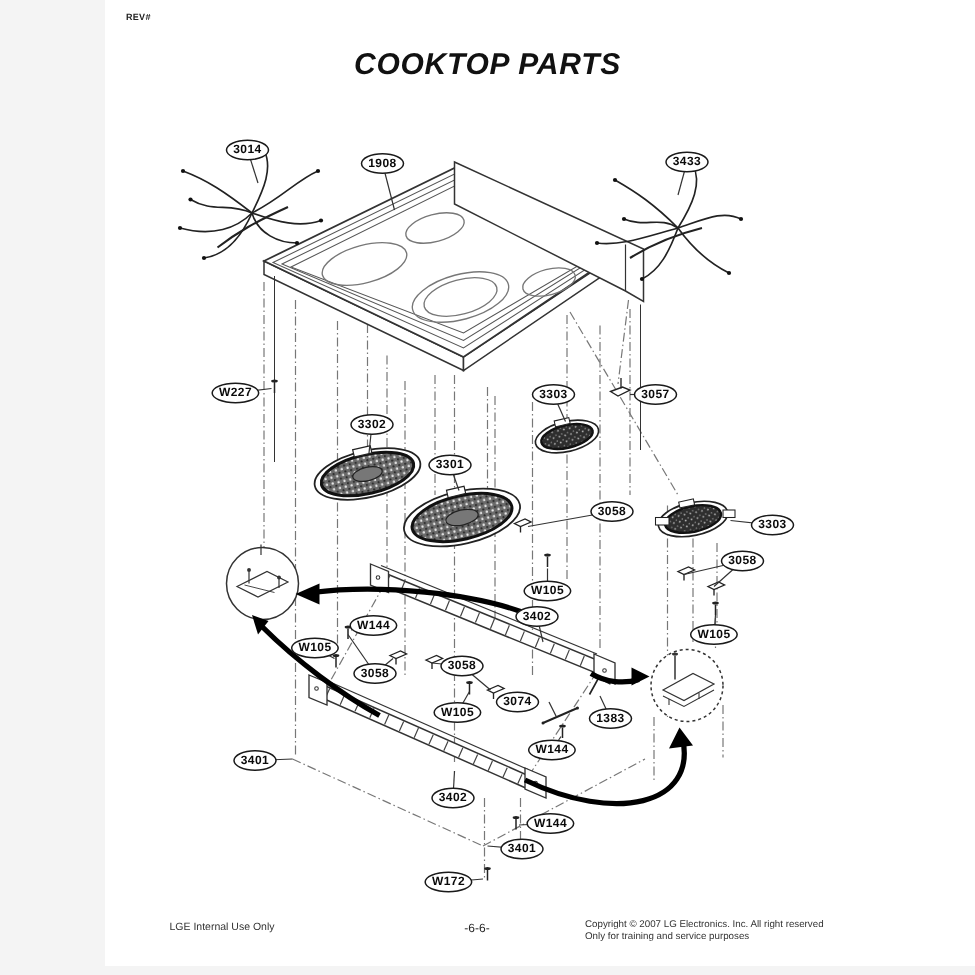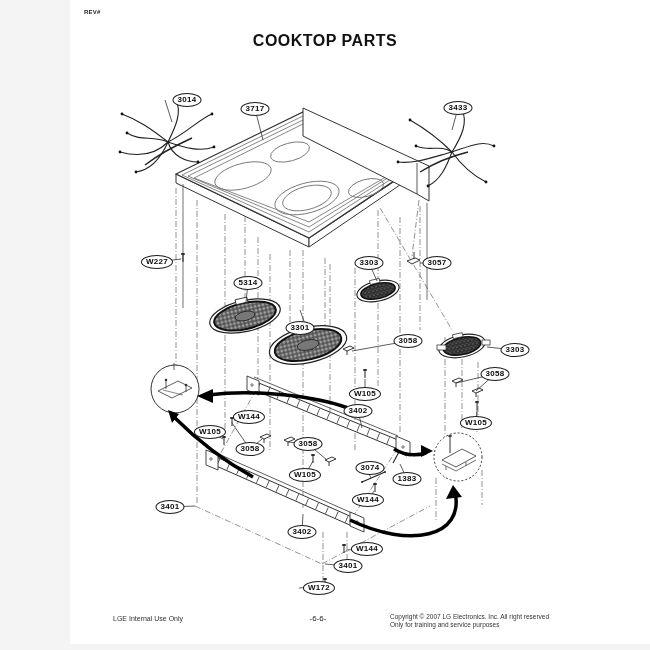--- a/index.html
+++ b/index.html
@@ -4,21 +4,21 @@
 <style>
   html,body{margin:0;padding:0;}
   body{
     width:650px;height:650px;position:relative;overflow:hidden;
     background:#f4f4f4;
     font-family:"Liberation Sans",sans-serif;color:#111;
   }
   .page{position:absolute;left:70px;top:0;width:580px;height:644px;background:#ffffff;}
   .rev{position:absolute;left:84px;top:9px;font-size:6px;font-weight:bold;color:#222;letter-spacing:.2px;}
   .title{position:absolute;left:325px;top:32px;transform:translateX(-50%);
-         font-size:16px;font-weight:bold;letter-spacing:.5px;white-space:nowrap;}
+         font-size:20px;font-weight:bold;letter-spacing:.5px;white-space:nowrap;font-style:italic;}
   .footer-left{position:absolute;left:113px;top:615px;font-size:7px;color:#333;}
   .footer-center{position:absolute;left:318px;top:614px;transform:translateX(-50%);font-size:8px;color:#222;}
   .footer-right{position:absolute;left:390px;top:613px;font-size:6.5px;color:#333;line-height:1.25;}
   svg.diagram{position:absolute;left:0;top:0;}
   #label-layer{position:absolute;left:0;top:0;width:650px;height:650px;}
   .plabel{
     position:absolute;transform:translate(-50%,-50%);
     font-size:8px;font-weight:600;line-height:1;letter-spacing:.3px;
     background:#fff;border:1px solid #1a1a1a;border-radius:50%;
     padding:2px 4px;white-space:nowrap;color:#0a0a0a;
@@ -319,47 +319,47 @@
       <line x1="368" y1="500" x2="374" y2="491"></line>
       <line x1="170" y1="507" x2="195" y2="506"></line>
       <line x1="302" y1="532" x2="303" y2="514"></line>
       <line x1="367" y1="549" x2="346" y2="550"></line>
       <line x1="348" y1="566" x2="325" y2="564"></line>
       <line x1="299" y1="588" x2="322" y2="586"></line>
     </g>
 </svg>
 
 <div id="label-layer">
-    <div class="plabel" style="left: 165px; top: 100px; margin-left: 22px;">3014</div>
-    <div class="plabel" style="left: 255px; top: 109px;">3717</div>
+    <div class="plabel" style="left: 165px; top: 100px;">3014</div>
+    <div class="plabel" style="left: 255px; top: 109px;">1908</div>
     <div class="plabel" style="left: 458px; top: 108px;">3433</div>
     <div class="plabel" style="left: 157px; top: 262px; text-align: right;">W227</div>
-    <div class="plabel" style="left: 248px; top: 283px;">5314</div>
+    <div class="plabel" style="left: 248px; top: 283px;">3302</div>
     <div class="plabel" style="left: 369px; top: 263px;">3303</div>
     <div class="plabel" style="left: 437px; top: 263px;">3057</div>
-    <div class="plabel" style="left: 300px; top: 328px; text-align: center;">3301</div>
+    <div class="plabel" style="left: 300px; top: 310px; text-align: center;">3301</div>
     <div class="plabel" style="left: 408px; top: 341px;">3058</div>
     <div class="plabel" style="left: 515px; top: 350px;">3303</div>
     <div class="plabel" style="left: 495px; top: 374px;">3058</div>
     <div class="plabel" style="left: 365px; top: 394px;">W105</div>
     <div class="plabel" style="left: 476px; top: 423px;">W105</div>
     <div class="plabel" style="left: 249px; top: 417px;">W144</div>
     <div class="plabel" style="left: 210px; top: 432px;">W105</div>
     <div class="plabel" style="left: 250px; top: 449px;">3058</div>
     <div class="plabel" style="left: 308px; top: 444px;">3058</div>
     <div class="plabel" style="left: 305px; top: 475px;">W105</div>
     <div class="plabel" style="left: 358px; top: 411px;">3402</div>
-    <div class="plabel" style="left: 370px; top: 468px;">3074</div>
+    <div class="plabel" style="left: 345px; top: 468px;">3074</div>
     <div class="plabel" style="left: 407px; top: 479px;">1383</div>
     <div class="plabel" style="left: 368px; top: 500px;">W144</div>
     <div class="plabel" style="left: 170px; top: 507px;">3401</div>
     <div class="plabel" style="left: 302px; top: 532px;">3402</div>
     <div class="plabel" style="left: 367px; top: 549px;">W144</div>
     <div class="plabel" style="left: 348px; top: 566px;">3401</div>
-    <div class="plabel" style="left: 299px; top: 588px; margin-left: 20px;">W172</div>
+    <div class="plabel" style="left: 299px; top: 588px;">W172</div>
   </div>
 
 <div class="footer-left">LGE Internal Use Only</div>
 <div class="footer-center">-6-6-</div>
 <div class="footer-right">
   <div>Copyright © 2007 LG Electronics. Inc. All right reserved</div>
   <div>Only for training and service purposes</div>
 </div>
 
 </body></html>

